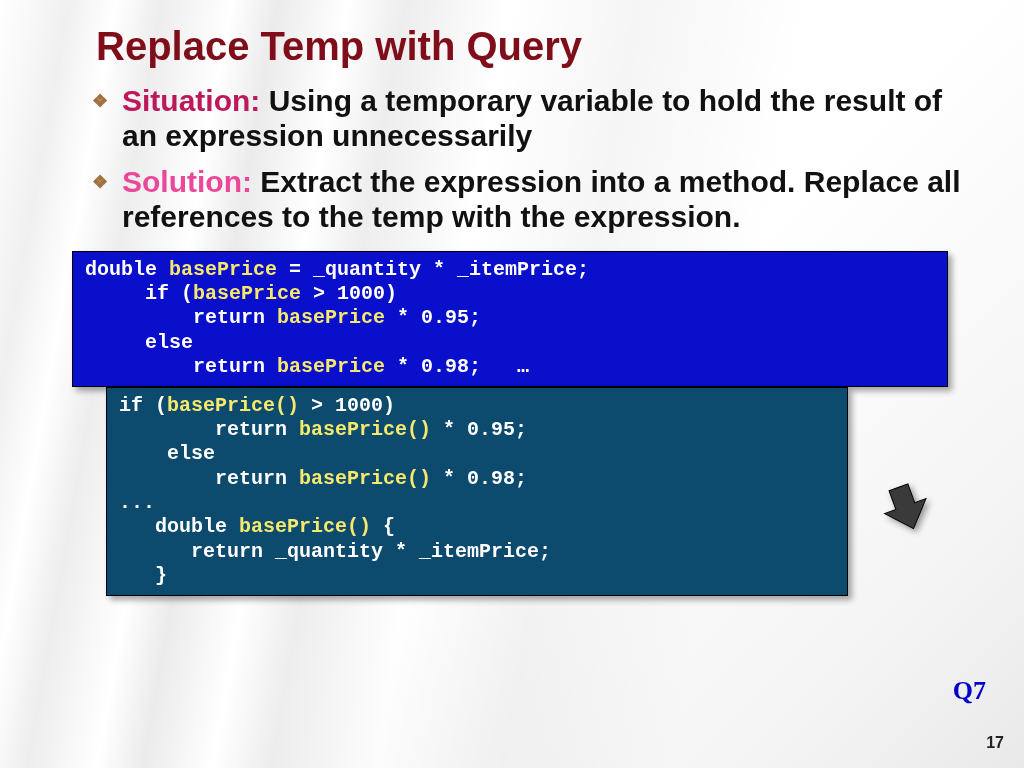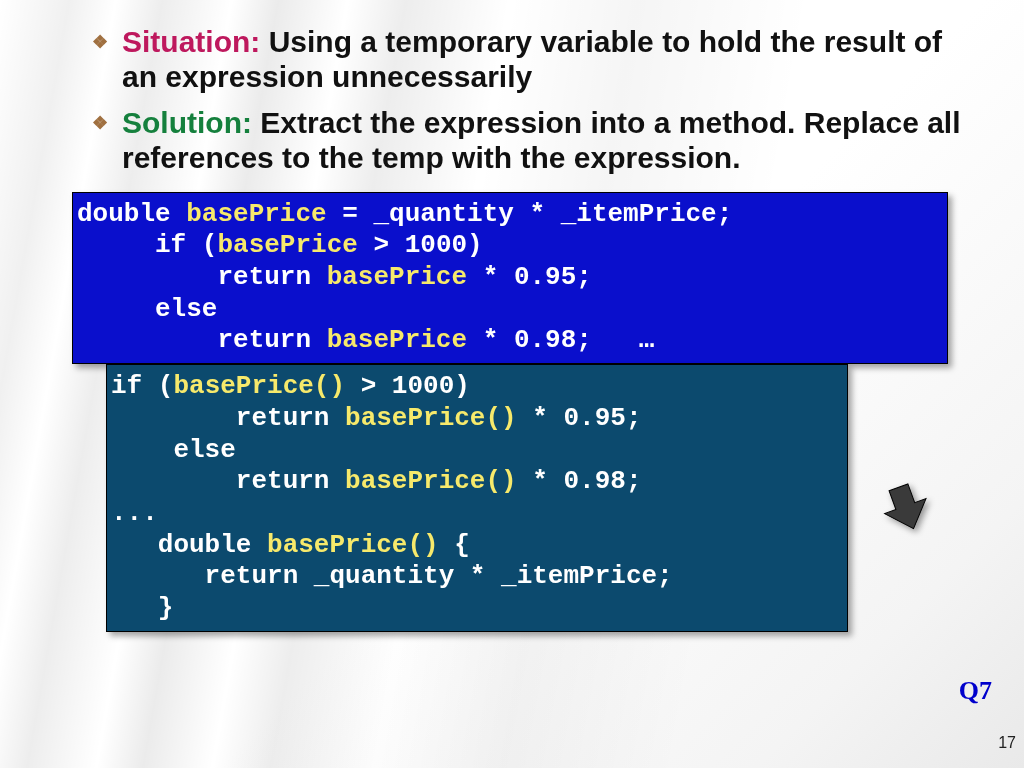--- a/index.html
+++ b/index.html
@@ -42,29 +42,29 @@
     display: flex;
   }
   .diamond {
     color: #a07040;
     font-size: 18px;
     padding-top: 8px;
     width: 30px;
     flex: 0 0 30px;
   }
   .situation-label { color: #be185d; }
-  .solution-label  { color: #15803d; }
+  .solution-label  { color: #ec4899; }
 
   .code-box {
     border: 1px solid #000;
     font-family: "Courier New", Courier, monospace;
-    font-size: 26px;
+    font-size: 20px;
     font-weight: bold;
     line-height: 1.22;
-    padding: 6px 4px;
+    padding: 6px 12px;
     white-space: pre;
     color: #ffffff;
   }
   .code-before {
     background: #0a0fcc;
     margin: 0 28px 0 24px;
     box-shadow: 4px 4px 6px rgba(0,0,0,0.35);
   }
   .code-after {
     background: #0c4a6e;
@@ -76,39 +76,41 @@
 
   .arrow-wrap {
     position: absolute;
     right: 90px;
     top: 480px;
   }
   .arrow-svg { filter: drop-shadow(3px 3px 3px rgba(0,0,0,0.4)); }
 
   .q7 {
     position: absolute;
-    right: 32px;
+    right: 38px;
     bottom: 62px;
     color: #0000cc;
     font-weight: bold;
     font-size: 26px;
     font-family: "Times New Roman", serif;
   }
   .pagenum {
     position: absolute;
-    right: 8px;
+    right: 20px;
     bottom: 16px;
     font-size: 16px;
     color: #222;
+    font-weight: bold;
   }
 </style>
 </head>
 <body>
 
 <div class="slide">
+  <h1 class="title">Replace Temp with Query</h1>
 
   <div class="bullets">
     <div class="bullet">
       <span class="diamond">❖</span>
       <span>
         <span class="situation-label">Situation:</span><span> Using a temporary variable to hold the result of an expression unnecessarily</span>
       </span>
     </div>
     <div class="bullet">
       <span class="diamond">❖</span>

